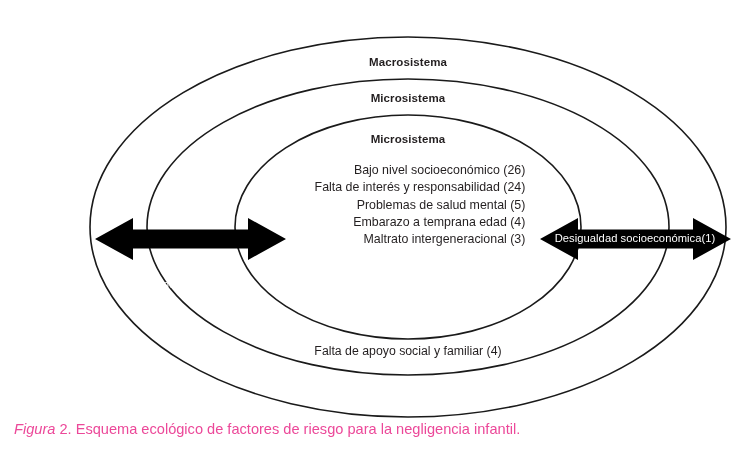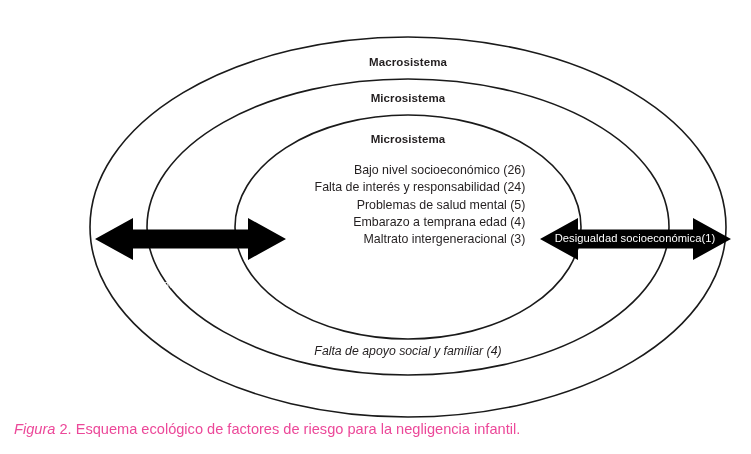--- a/index.html
+++ b/index.html
@@ -51,21 +51,20 @@
   }
 
   .ring-label {
     font-weight: bold;
     font-size: 11.5px;
     letter-spacing: 0.1px;
   }
 
   .band-label {
     font-size: 12.3px;
-    font-style: italic;
   }
 
   .arrow-label {
     color: #ffffff;
     font-size: 11.2px;
     letter-spacing: 0.05px;
   }
 
   #micro-factor-list {
     position: absolute;

